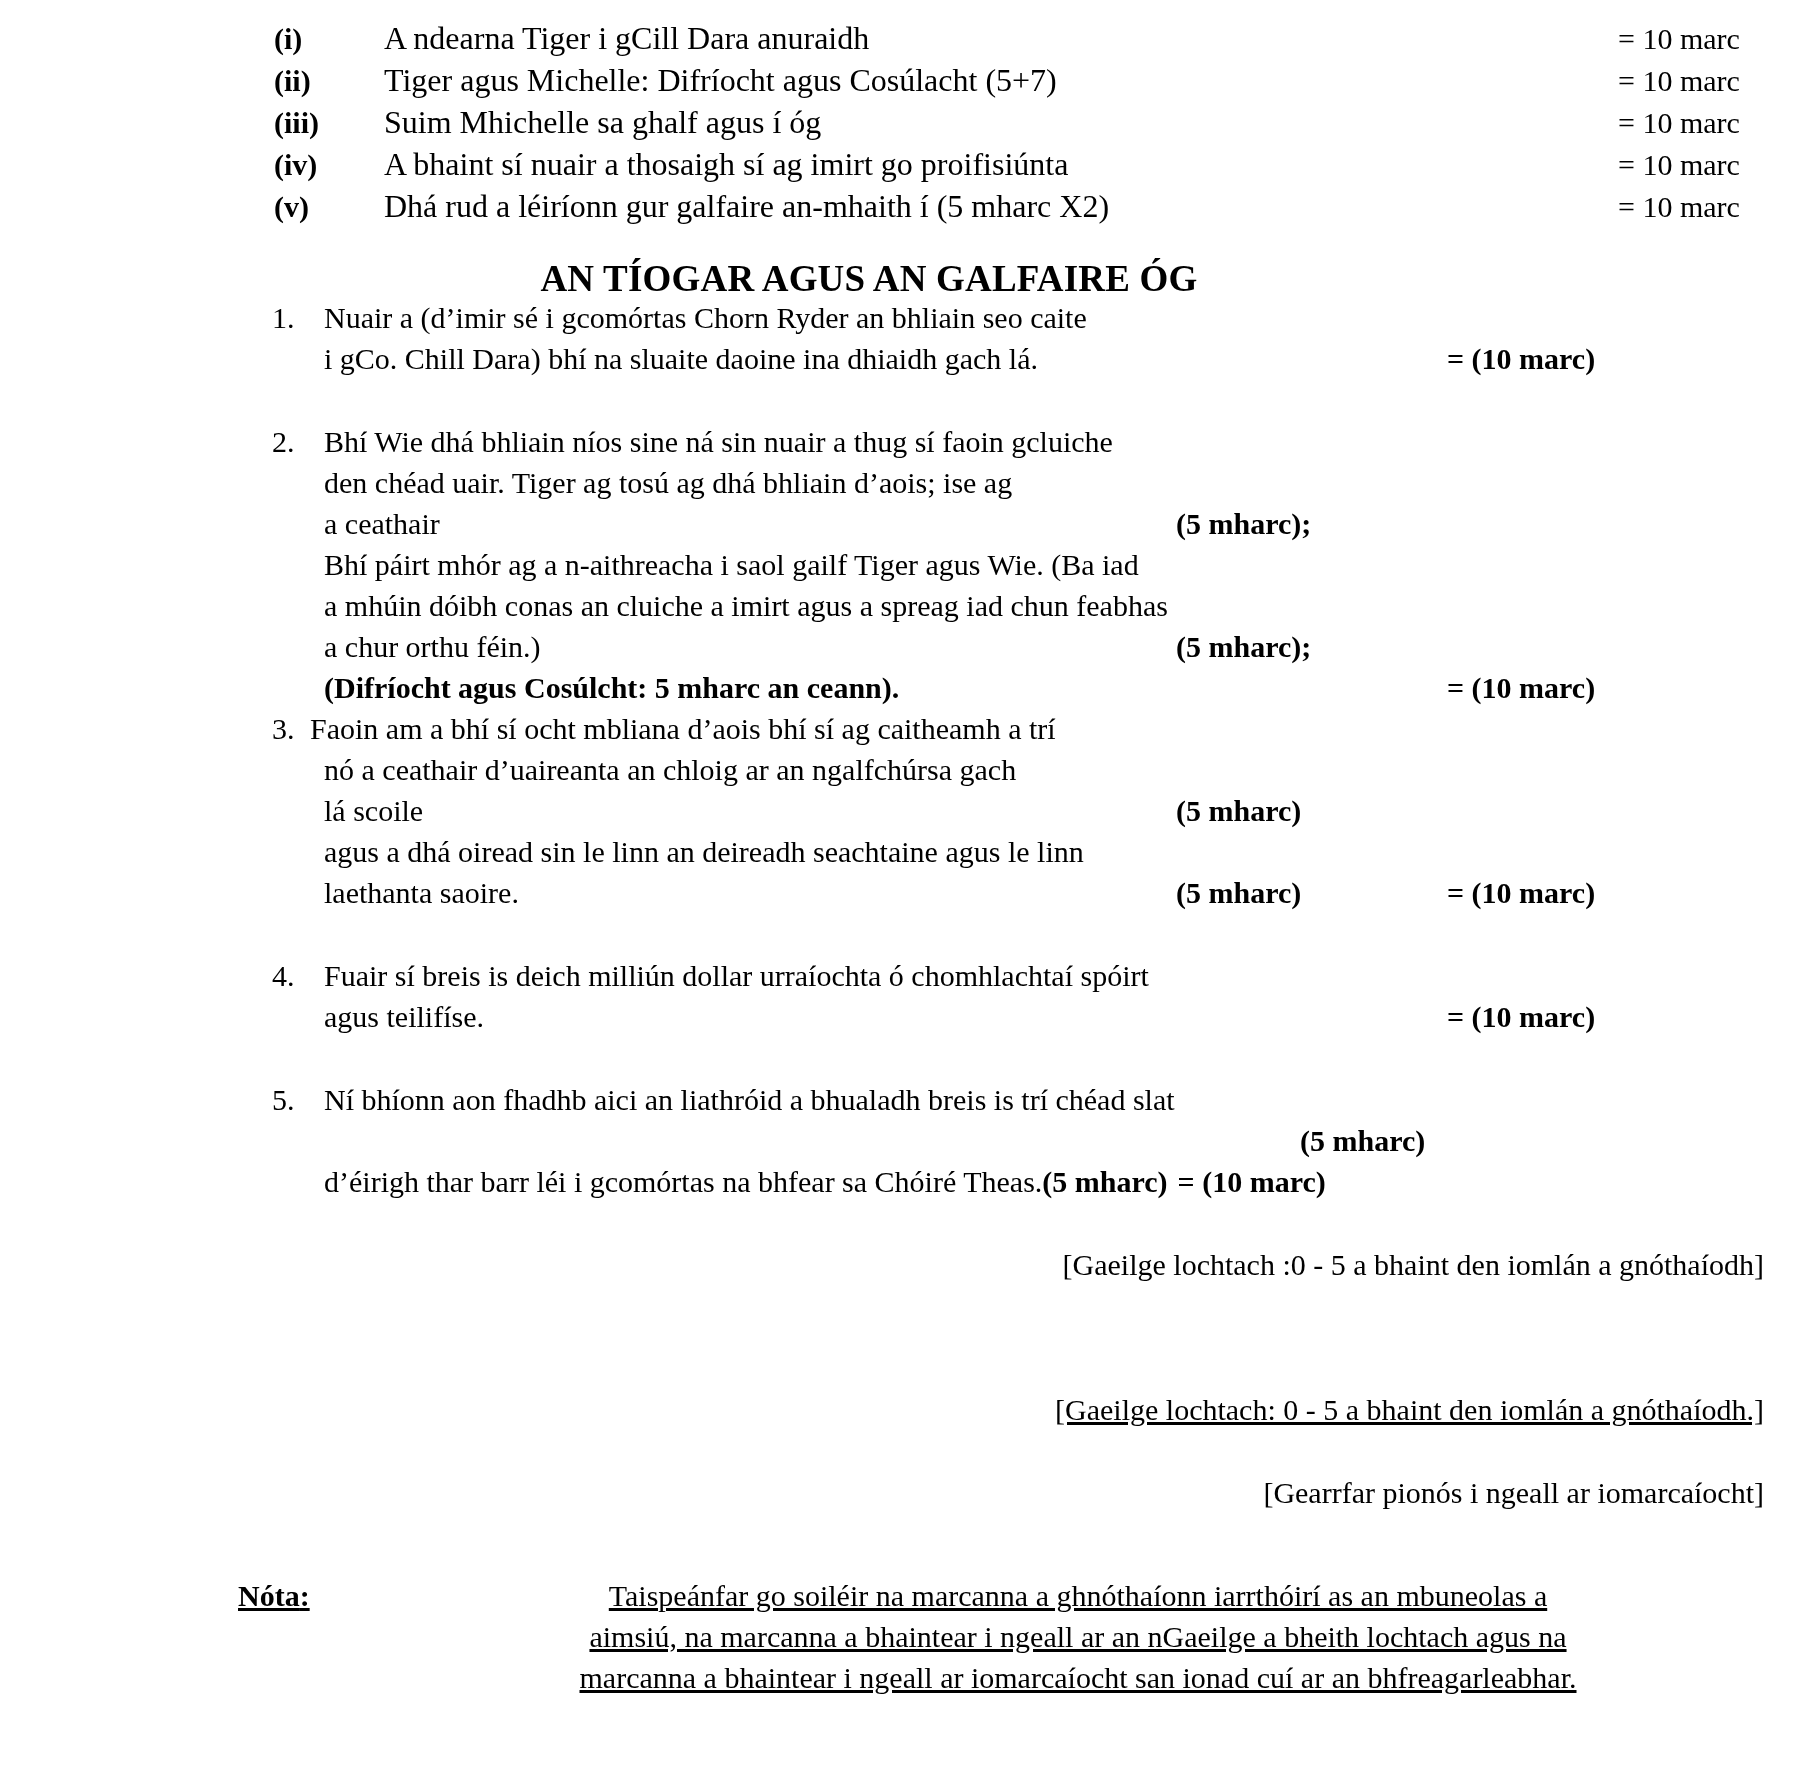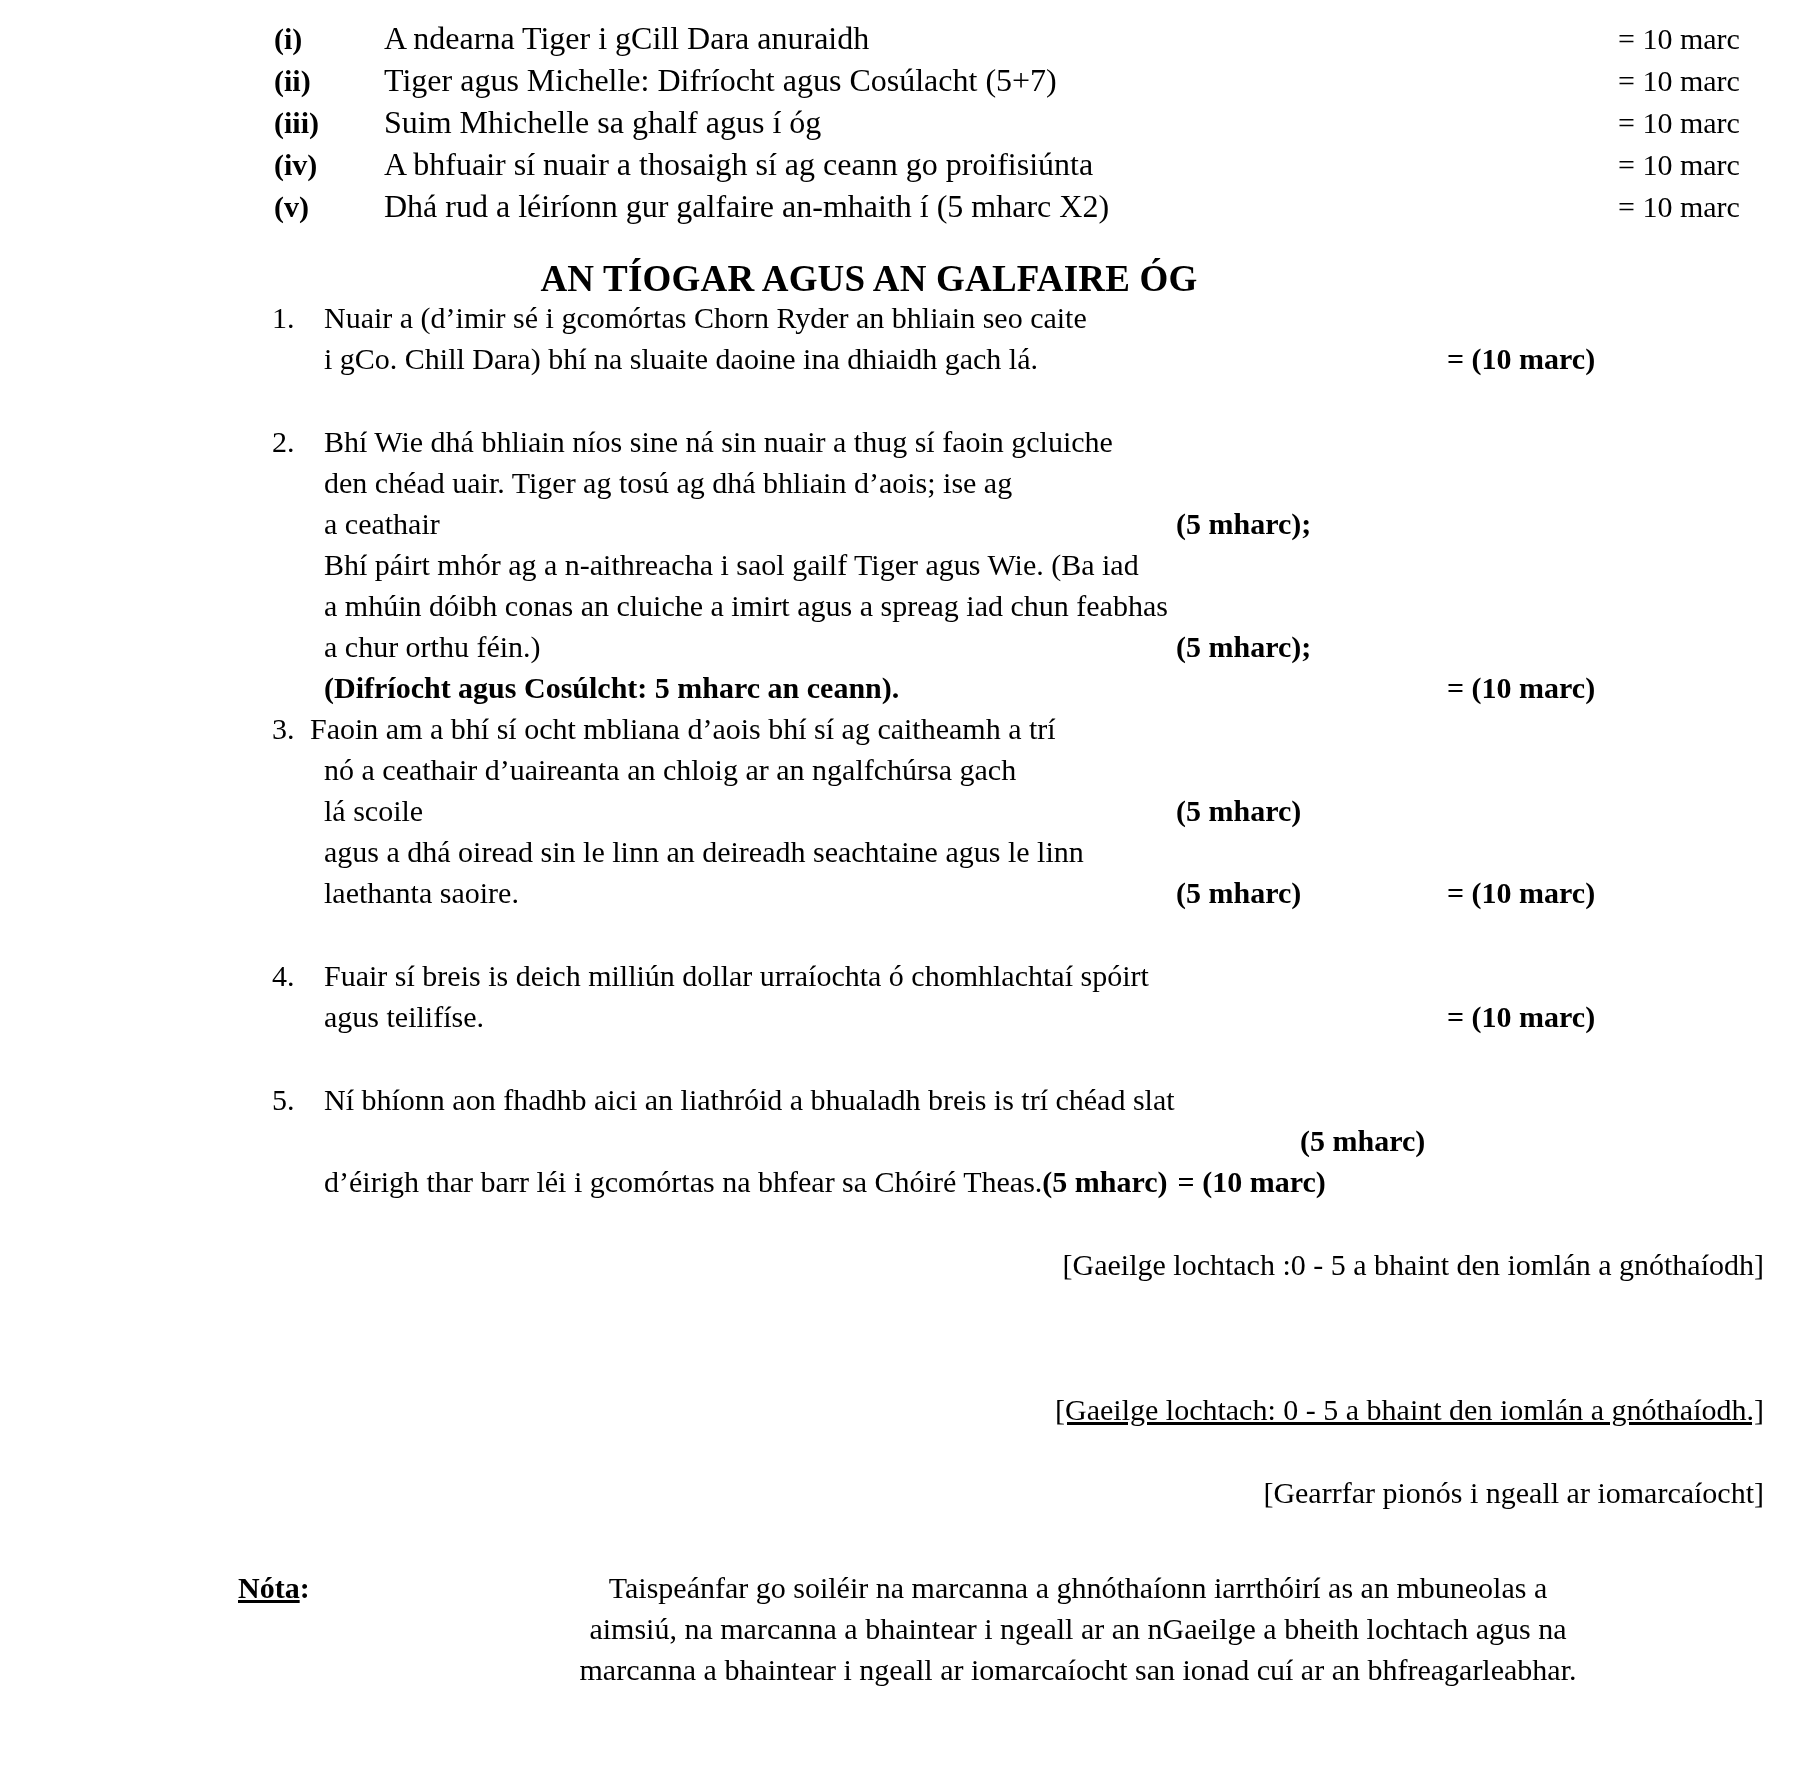--- a/index.html
+++ b/index.html
@@ -106,21 +106,22 @@
   .note-center {
     text-align: right;
     padding-right: 54px;
     min-height: 41px;
   }
   .note-underline { text-decoration: underline; }
 
   .nota-block {
     display: flex;
     padding-left: 238px;
-    margin-top: 12px;
+    margin-top: 20px;
+    text-decoration: underline;
   }
   .nota-label-plain { font-weight: bold; }
   .nota-text { flex: 1 1 auto; text-align: center; }
   .nota-text div { min-height: 41px; }
 </style>
 </head>
 <body>
 
 <div class="page">
 
@@ -135,21 +136,21 @@
       <span class="roman-text">Tiger agus Michelle: Difríocht agus Cosúlacht (5+7)</span>
       <span class="roman-mark">= 10 marc</span>
     </div>
     <div class="roman-row">
       <span class="roman-num">(iii)</span>
       <span class="roman-text">Suim Mhichelle sa ghalf agus í óg</span>
       <span class="roman-mark">= 10 marc</span>
     </div>
     <div class="roman-row">
       <span class="roman-num">(iv)</span>
-      <span class="roman-text">A bhfuair sí nuair a thosaigh sí ag ceann go proifisiúnta</span>
+      <span class="roman-text">A bhaint sí nuair a thosaigh sí ag imirt go proifisiúnta</span>
       <span class="roman-mark">= 10 marc</span>
     </div>
     <div class="roman-row">
       <span class="roman-num">(v)</span>
       <span class="roman-text">Dhá rud  a léiríonn gur galfaire an-mhaith í (5 mharc X2)</span>
       <span class="roman-mark">= 10 marc</span>
     </div>
   </div>
 
   <div class="doc-title">AN TÍOGAR AGUS AN GALFAIRE ÓG</div>

